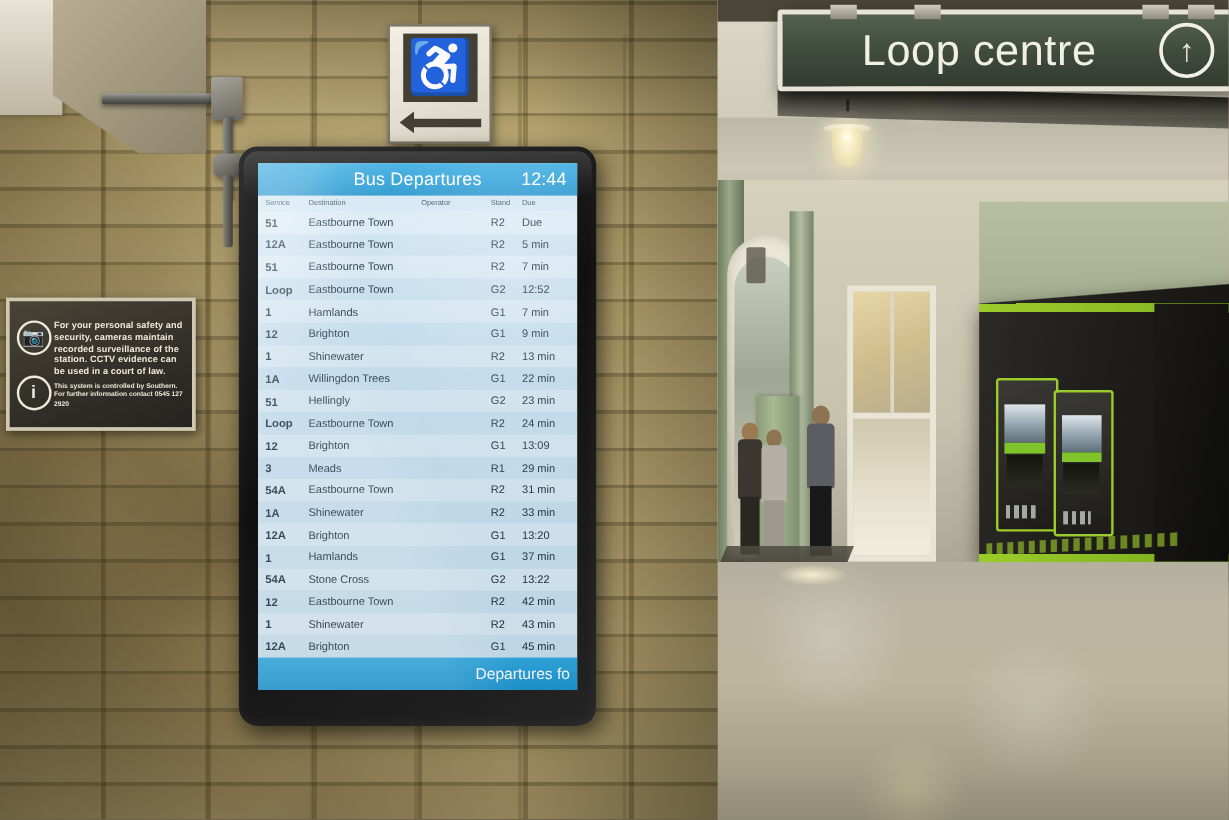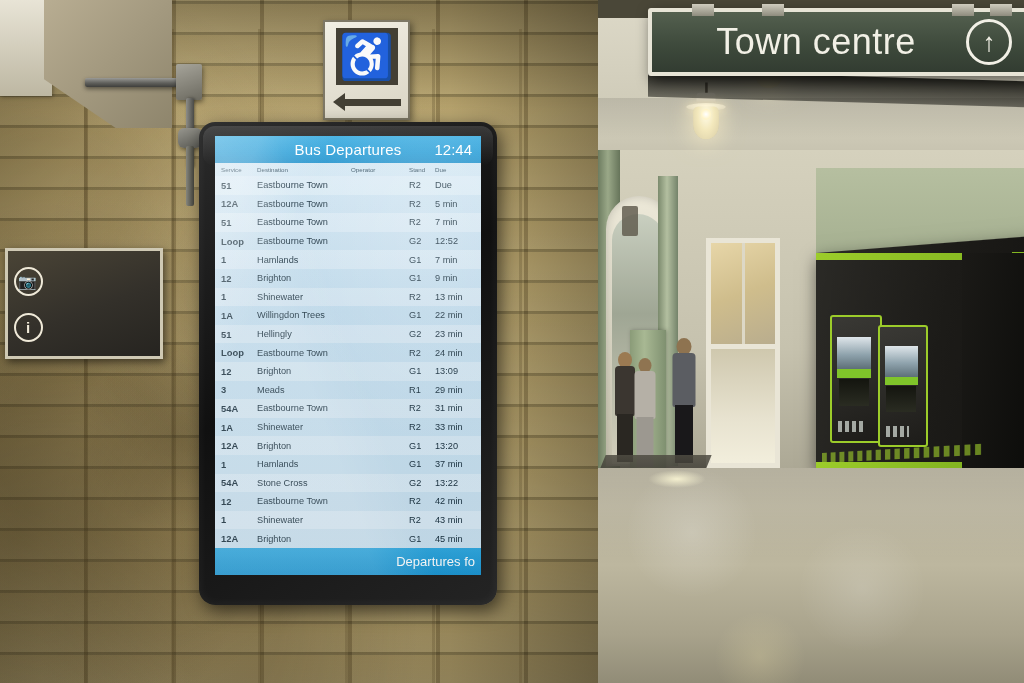--- a/index.html
+++ b/index.html
@@ -345,20 +345,24 @@
   <div class="pipe-box"></div>
   <div class="pipe-v"></div>
   <div class="pipe-elbow"></div>
   <div class="pipe-v2"></div>
 
   <div class="cctv-sign">
     <div class="cctv-icons">
       <div class="ico-circ">📷</div>
       <div class="ico-circ">i</div>
     </div>
+    <div class="cctv-text">
+      <div class="cctv-main">For your personal safety and security, cameras maintain recorded surveillance of the station. CCTV evidence can be used in a court of law.</div>
+      <div class="cctv-sub">This system is controlled by Southern. For further information contact 0545 127 2920</div>
+    </div>
   </div>
 
   <div class="acc-sign">
     <div class="acc-box">
       <span class="acc-glyph">♿</span>
     </div>
     <div class="acc-arrowrow">
       <div class="acc-arrow-head"></div>
       <div class="acc-arrow-tail"></div>
     </div>
@@ -614,17 +618,17 @@
   <div class="tc-topdark"></div>
   <div class="tc-shadowbar"></div>
 
   <div class="tc-sign">
     <div class="tc-mount">
       <i style="left:40px"></i>
         <i style="left:110px"></i>
         <i style="left:300px"></i>
         <i style="left:338px"></i>
     </div>
-    <div class="tc-text">Town centre</div>
+    <div class="tc-text">Loop centre</div>
     <div class="tc-arrow">↑</div>
   </div>
 
 </div>
 
 </body></html>

